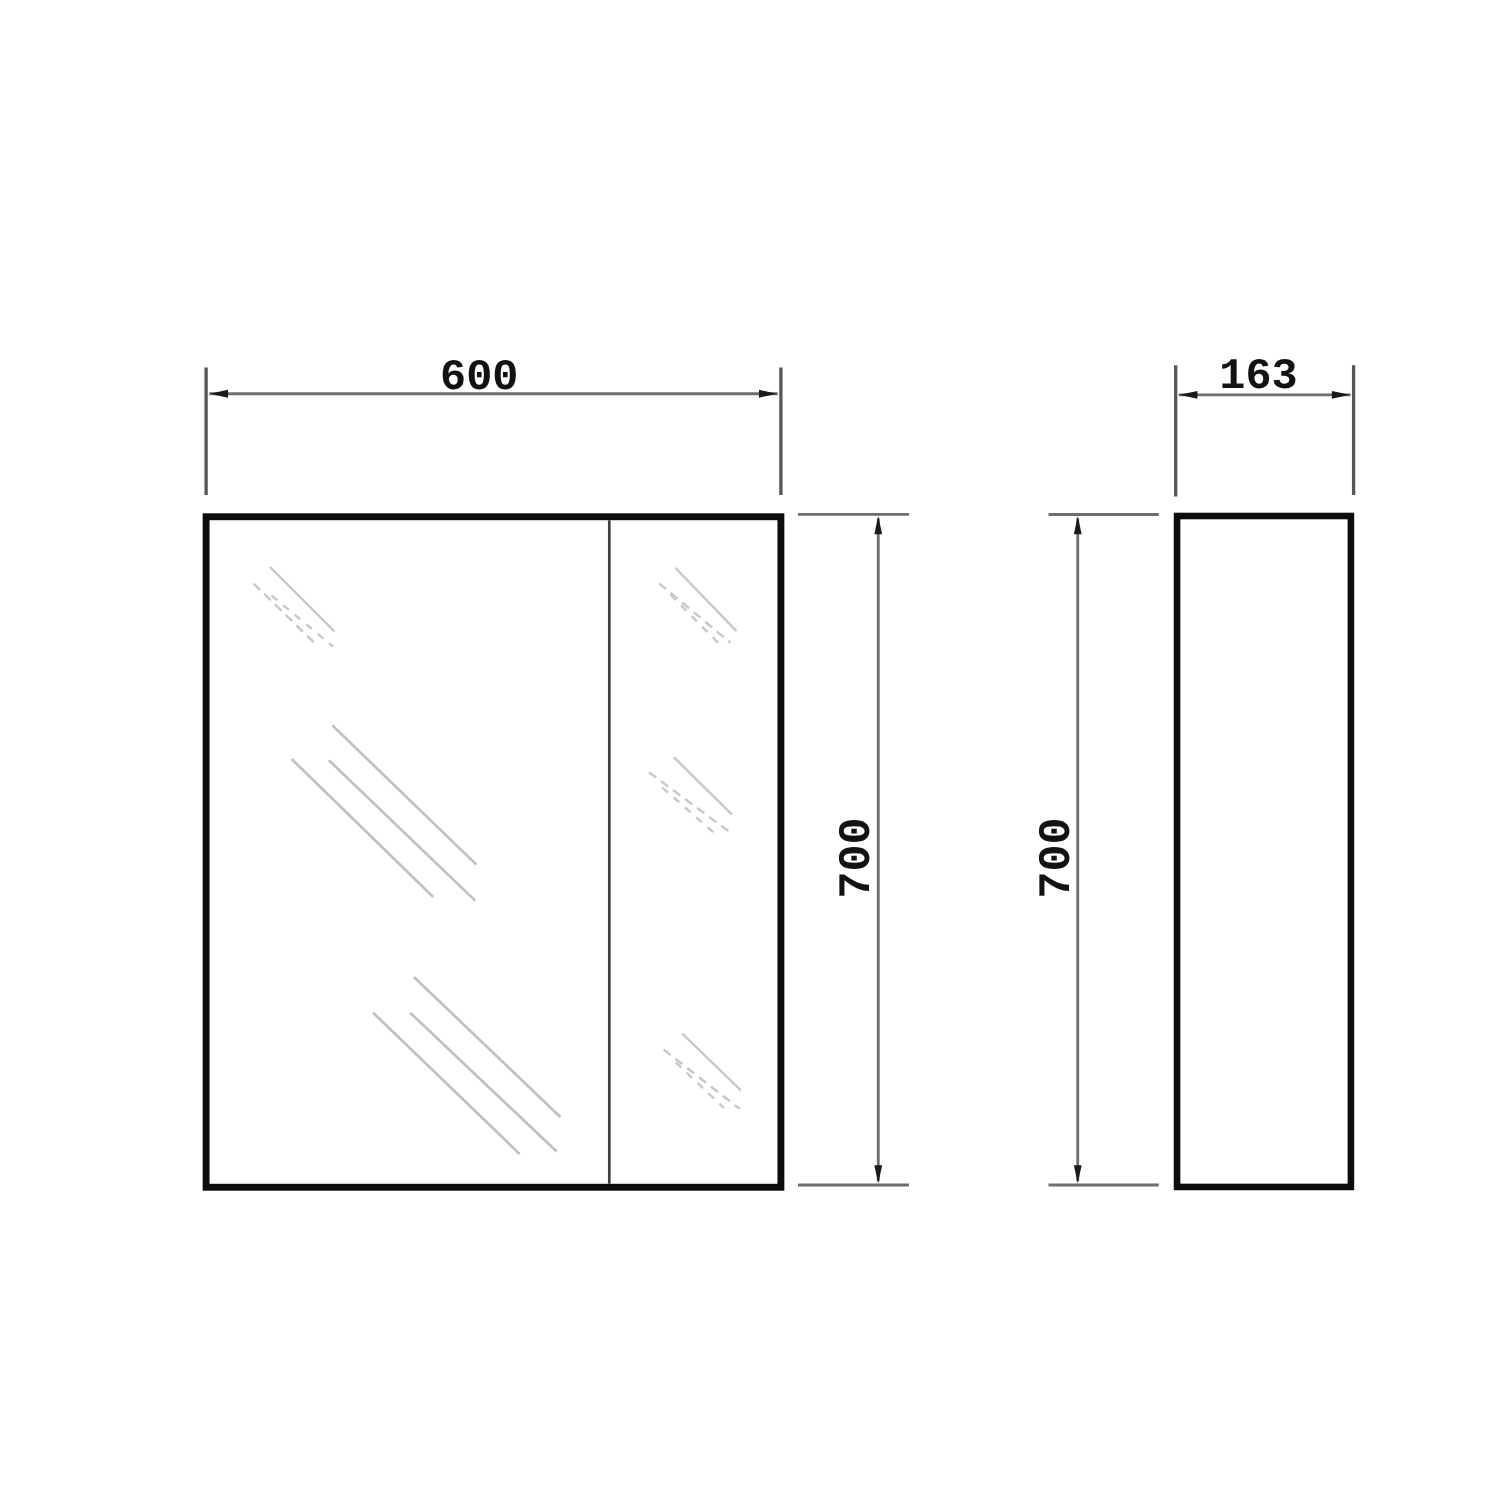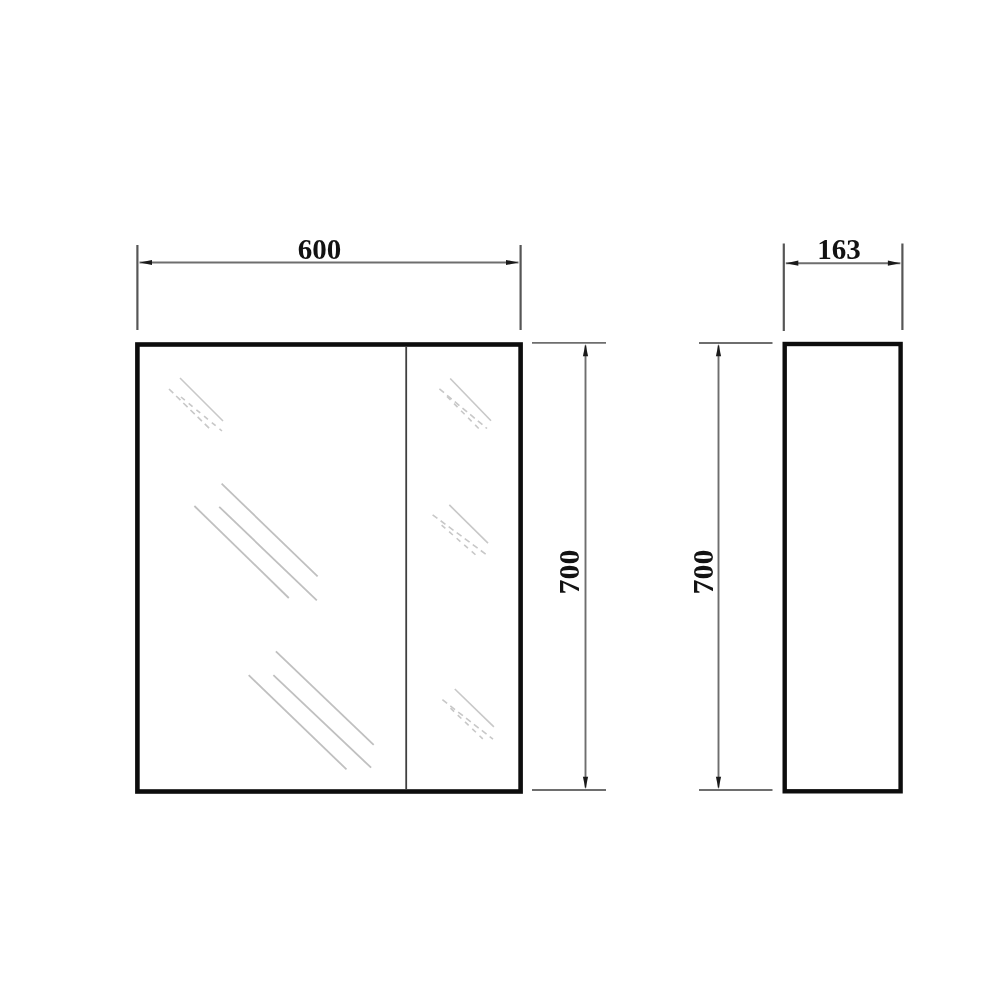--- a/index.html
+++ b/index.html
@@ -1,18 +1,18 @@
 <!DOCTYPE html>
 <html><head>
 <meta charset="utf-8">
 <title>Mirror cabinet drawing</title>
 <style>
 html,body{margin:0;padding:0;background:#ffffff;}
 .page{position:relative;width:1000px;height:1000px;background:#ffffff;overflow:hidden;
-  font-family:Liberation Serif, serif;}
+  font-family:Liberation Mono, monospace;}
 svg{position:absolute;top:0;left:0;display:block;}
 </style>
 </head>
 <body>
 <div class="page">
 <svg width="1000" height="1000" viewBox="0 0 1000 1000">
 
   <rect x="0" y="0" width="1000" height="1000" fill="#ffffff"></rect>
 
   <rect x="137.4" y="344.5" width="383.2" height="447" fill="#ffffff" stroke="#0d0d0d" stroke-width="4.6"></rect>

